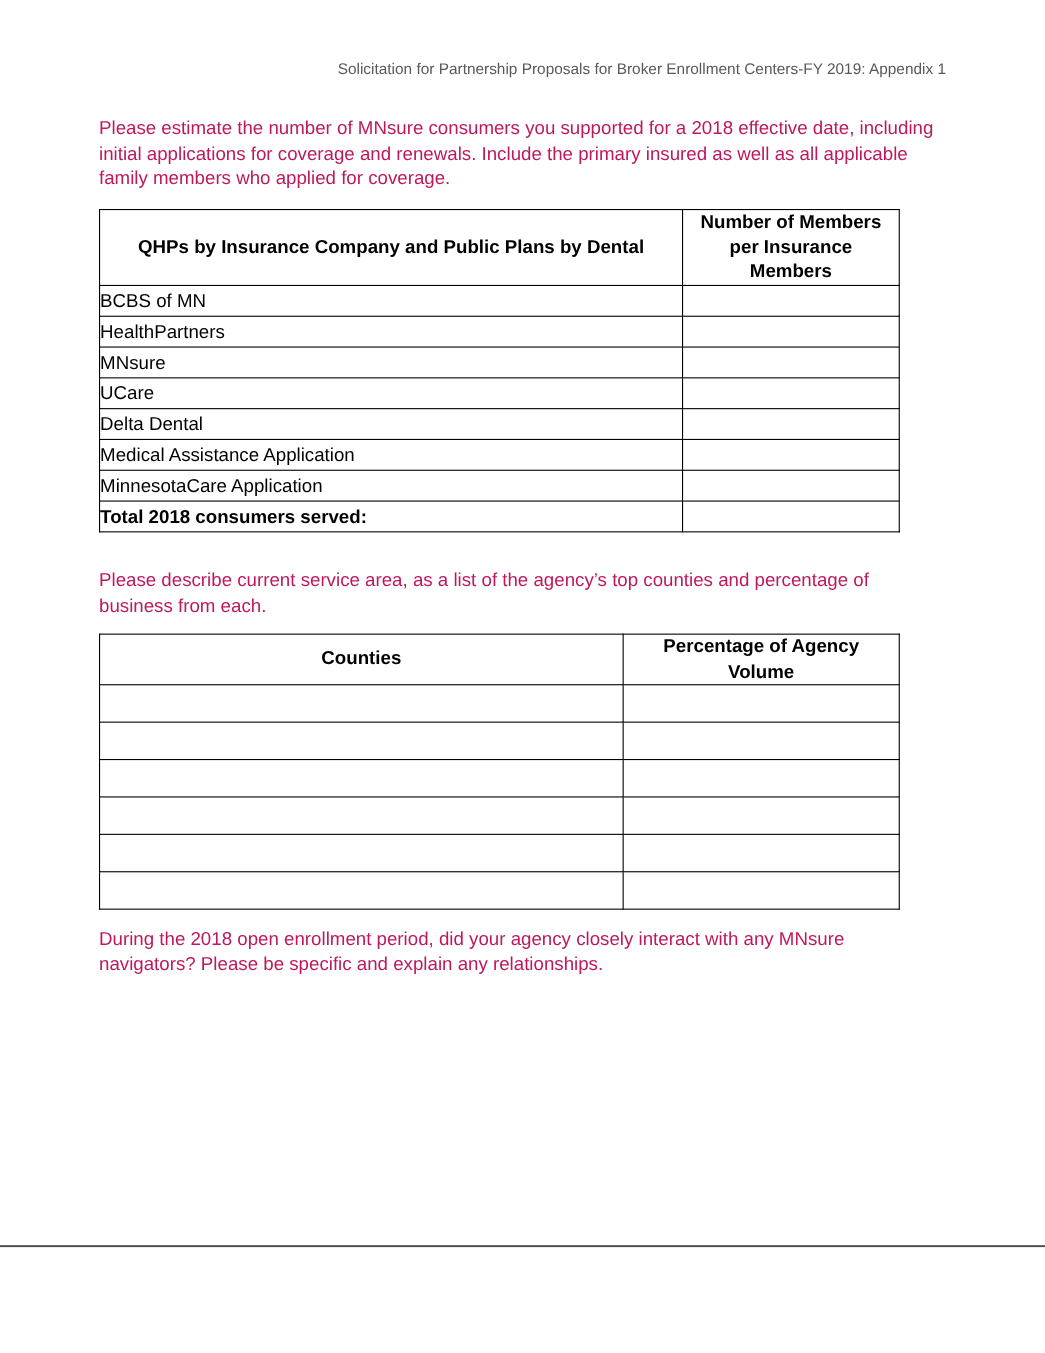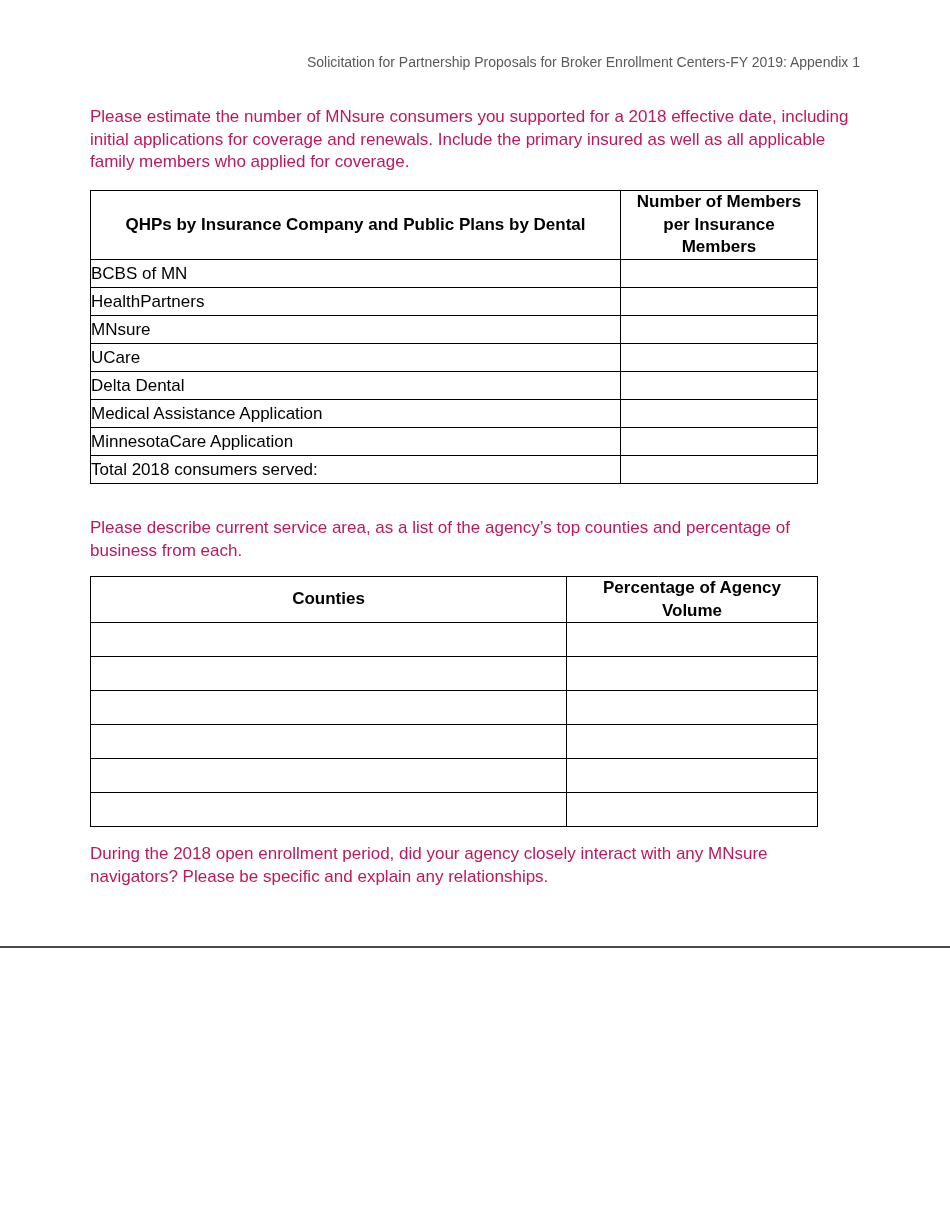--- a/index.html
+++ b/index.html
@@ -3,21 +3,21 @@
 <meta charset="utf-8">
 <style>
   html, body {
     margin: 0;
     padding: 0;
     background: #ffffff;
   }
   .page {
     position: relative;
     width: 950px;
-    height: 948px;
+    height: 1134px;
     background: #ffffff;
     font-family: "Liberation Sans", "DejaVu Sans", sans-serif;
     color: #000000;
     overflow: hidden;
   }
   
   .doc-header {
     position: absolute;
     top: 54px;
     left: 90px;
@@ -64,21 +64,21 @@
 
   table.members { top: 190px; width: 727px; }
   table.members col.c1 { width: 530px; }
   table.members col.c2 { width: 197px; }
   table.members thead tr { height: 69px; }
   table.members tbody tr { height: 28px; }
   table.members td.lbl {
     text-align: left;
     padding-right: 20px;
   }
-  table.members td.lbl.total { font-weight: normal; }
+  table.members td.lbl.total { font-weight: bold; }
 
   table.counties { top: 576px; width: 727px; border-radius: 30px; }
   table.counties col.c1 { width: 476px; }
   table.counties col.c2 { width: 251px; }
   table.counties thead tr { height: 46px; }
   table.counties tbody tr { height: 34px; }
 
   
   .footer-rule {
     position: absolute;

